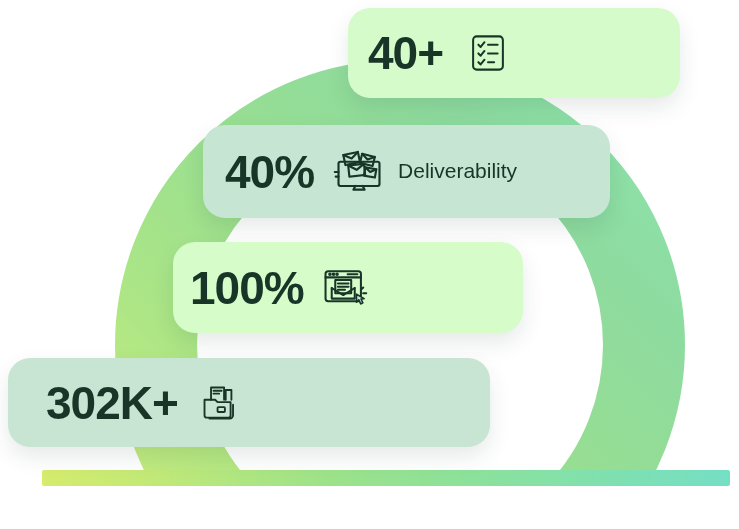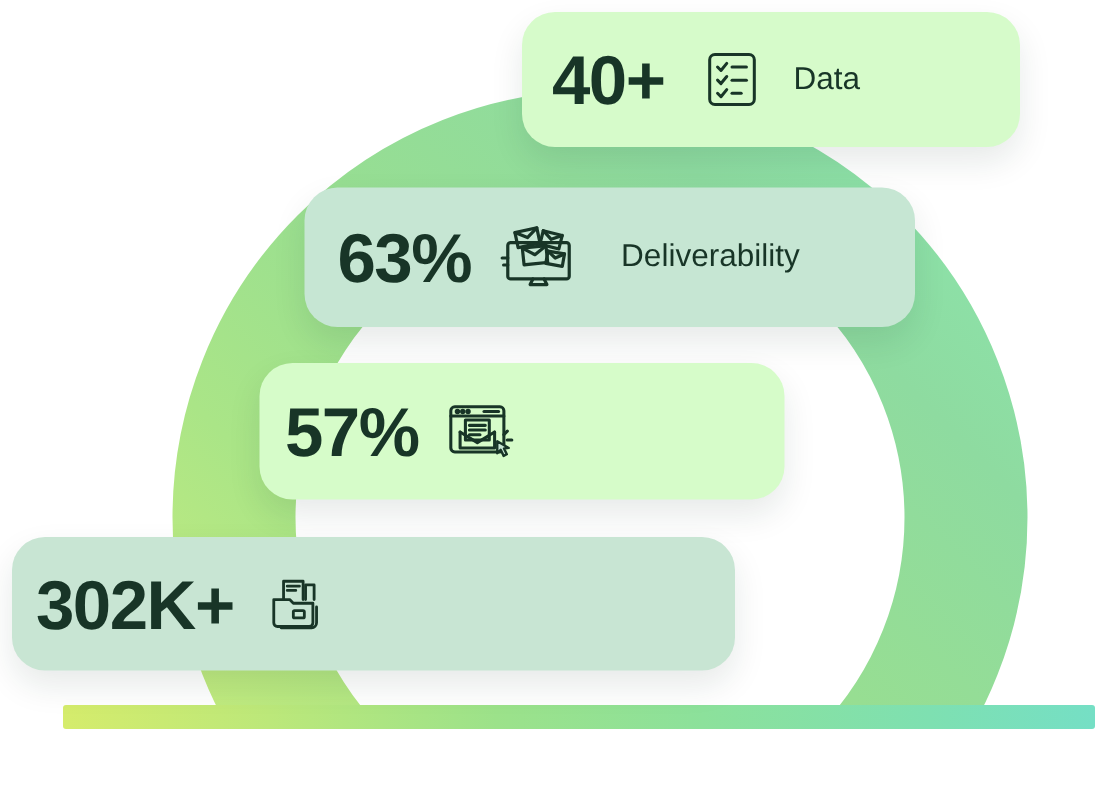--- a/index.html
+++ b/index.html
@@ -22,26 +22,26 @@
   .num{font-weight:bold;font-size:46px;letter-spacing:-1px;color:#183527;line-height:1;white-space:nowrap;}
   .lbl{font-size:21px;color:#183527;line-height:1.25;}
   .lbl span{display:block;}
   .icon{flex:0 0 auto;display:block;}
   .icon svg{display:block;stroke:#183527;fill:none;stroke-width:2.3;stroke-linecap:round;stroke-linejoin:round;}
 
   .c1{left:348px;top:8px;width:332px;height:90px;background:#d6fbca;padding-left:20px;}
   .c1 .icon{margin-left:24px;} .c1 .lbl{margin-left:20px;}
 
   .c2{left:203px;top:125px;width:407px;height:93px;background:#c6e6d3;padding-left:22px;}
-  .c2 .icon{margin-left:18px;} .c2 .lbl{margin-left:28px;}
+  .c2 .icon{margin-left:18px;} .c2 .lbl{margin-left:12px;}
 
   .c3{left:173px;top:242px;width:350px;height:91px;background:#d6fcc9;padding-left:17px;}
   .c3 .icon{margin-left:18px;} .c3 .lbl{margin-left:14px;}
 
-  .c4{left:8px;top:358px;width:482px;height:89px;background:#c8e5d3;padding-left:16px;}
+  .c4{left:8px;top:358px;width:482px;height:89px;background:#c8e5d3;padding-left:38px;}
   .c4 .icon{margin-left:20px;} .c4 .lbl{margin-left:13px;}
 </style>
 </head>
 <body>
 
 <div class="stage">
 
   <div class="ring-clip">
     <svg width="739" height="486" viewBox="0 0 739 486" xmlns="http://www.w3.org/2000/svg">
       <defs>
@@ -66,26 +66,25 @@
         <rect x="7" y="5" width="34" height="38" rx="4"></rect>
         <path d="M13 14.5 l2.6 2.6 4.4 -5.4"></path>
           <line x1="24" y1="14.5" x2="35" y2="14.5"></line>
         <path d="M13 24.5 l2.6 2.6 4.4 -5.4"></path>
           <line x1="24" y1="24.5" x2="35" y2="24.5"></line>
         <path d="M13 34.5 l2.6 2.6 4.4 -5.4"></path>
           <line x1="24" y1="34.5" x2="31" y2="34.5"></line>
       </svg>
     </span>
     <span class="lbl">
-      <span>Data</span>
     </span>
   </div>
 
   <div class="card c2">
-    <span class="num">63%</span>
+    <span class="num">40%</span>
     <span class="icon">
       <svg width="54" height="50" viewBox="0 0 58 50" stroke-width="2.1">
         <rect x="7" y="14" width="44" height="26" rx="2"></rect>
         <path d="M25 40 l-2 4 h12 l-2 -4"></path>
         <g transform="rotate(-12 21 10)">
             <rect x="13" y="5" width="16" height="11"></rect>
             <path d="M13 5 l8 5.4 8 -5.4"></path>
           </g>
         <g transform="rotate(14 38 12)">
             <rect x="31" y="7" width="14" height="10"></rect>
@@ -102,21 +101,21 @@
         <path d="M3 25 h4"></path>
           <path d="M4 30 h3"></path>
       </svg>
     </span>
     <span class="lbl">
       <span>Deliverability</span>
     </span>
   </div>
 
   <div class="card c3">
-    <span class="num">57%</span>
+    <span class="num">100%</span>
     <span class="icon">
       <svg width="46" height="48" viewBox="0 0 52 52" stroke-width="2">
         <rect x="4" y="7" width="40" height="34" rx="3"></rect>
         <line x1="4" y1="14" x2="44" y2="14"></line>
         <circle cx="9" cy="10.5" r="0.9" fill="#183527"></circle>
         <circle cx="13" cy="10.5" r="0.9" fill="#183527"></circle>
         <circle cx="17" cy="10.5" r="0.9" fill="#183527"></circle>
         <line x1="29" y1="10.5" x2="40" y2="10.5"></line>
         <rect x="15" y="17" width="18" height="15"></rect>
         <path d="M18 21 h12 M18 24.5 h12 M18 28 h8"></path>

